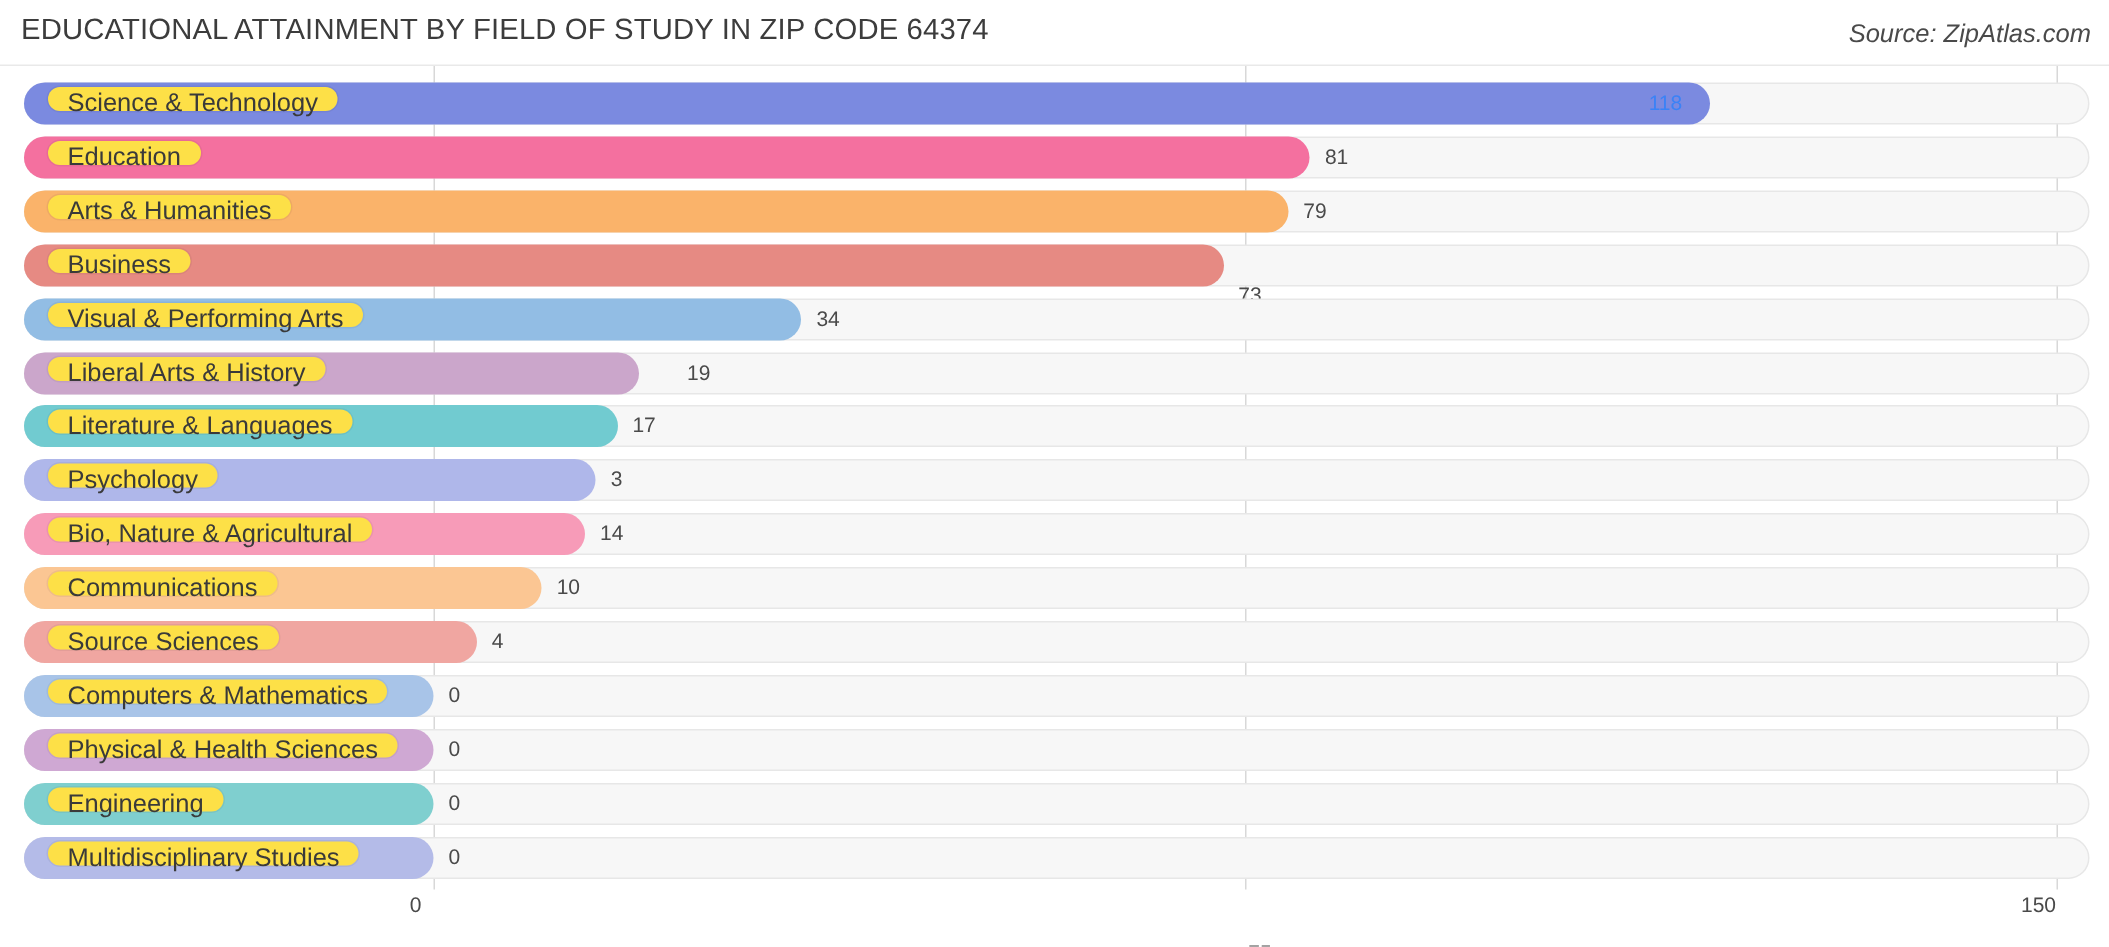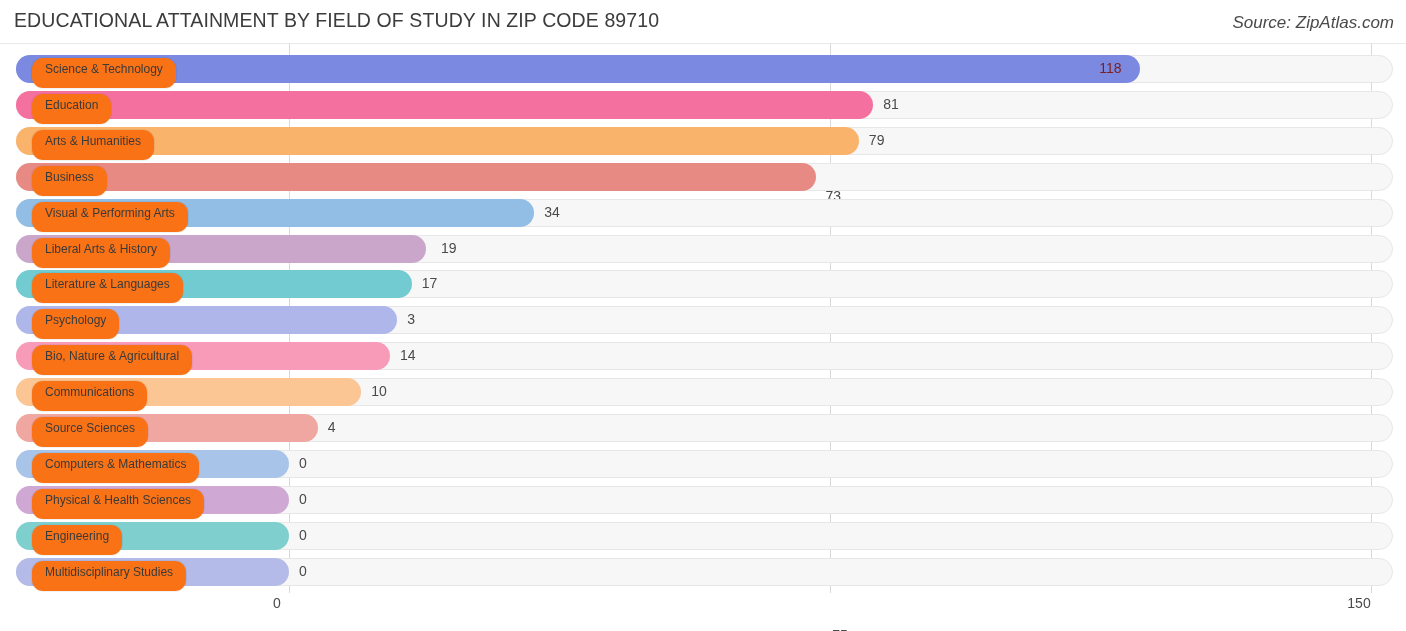--- a/index.html
+++ b/index.html
@@ -51,55 +51,55 @@
     border-radius:14px;
     box-sizing:border-box;
   }
   .bar{
     position:absolute;left:16px;top:4px;height:28px;
     border-radius:14px;
     box-sizing:border-box;
   }
   .label-pill{
     position:absolute;top:7px;left:32px;
-    height:30px;line-height:22px;
-    background:#f97316;
+    height:16px;line-height:22px;
+    background:#fde047;
     border-radius:11px;
     padding:0 13px;
-    font-size:12px;
+    font-size:17px;
     color:#3a3a3a;
     white-space:nowrap;
     box-shadow:0 0 0 1px rgba(0,0,0,.05);
   }
   .value-out{
     position:absolute;top:9px;
     font-size:14px;color:#4a4a4a;white-space:nowrap;
   }
   .value-in{
     position:absolute;top:9px;
-    font-size:14px;color:#7f1d1d;white-space:nowrap;
+    font-size:14px;color:#3b82f6;white-space:nowrap;
     font-weight:400;
   }
 
   
   #axis{
     position:absolute;left:0;top:593px;width:1406px;height:38px;
   }
   .tick-label{
     position:absolute;top:2px;
     font-size:14px;color:#4a4a4a;
     transform:translateX(-50%);
     white-space:nowrap;
   }
 </style>
 </head>
 <body>
 
 <div id="header">
-  <div id="chart-title">EDUCATIONAL ATTAINMENT BY FIELD OF STUDY IN ZIP CODE 89710</div>
+  <div id="chart-title">EDUCATIONAL ATTAINMENT BY FIELD OF STUDY IN ZIP CODE 64374</div>
   <div id="source-label">Source: ZipAtlas.com</div>
   <div id="header-rule"></div>
 </div>
 
 <div id="plot">
     <div class="gridline" style="left: 289px;"></div>
     <div class="gridline" style="left: 830px;"></div>
     <div class="gridline" style="left: 1371px;"></div>
     <div class="row" style="top: 7px; width: 1406px;">
       <div class="track"></div>
@@ -128,21 +128,21 @@
     <div class="row" style="top: 150.6px; width: 1406px;">
       <div class="track"></div>
       <div class="bar" style="width: 518.253px; background: rgb(146, 189, 228);"></div>
       <div class="label-pill">Visual &amp; Performing Arts</div>
       <div class="value-out" style="left: 544.253px;">34</div>
     </div>
     <div class="row" style="top: 186.5px; width: 1406px;">
       <div class="track"></div>
       <div class="bar" style="width: 410.053px; background: rgb(203, 166, 203);"></div>
       <div class="label-pill">Liberal Arts &amp; History</div>
-      <div class="value-out" style="left: 441px;">19</div>
+      <div class="value-out" style="left: 458px;">19</div>
     </div>
     <div class="row" style="top: 222.4px; width: 1406px;">
       <div class="track"></div>
       <div class="bar" style="width: 395.627px; background: rgb(113, 203, 208);"></div>
       <div class="label-pill">Literature &amp; Languages</div>
       <div class="value-out" style="left: 421.627px;">17</div>
     </div>
     <div class="row" style="top: 258.3px; width: 1406px;">
       <div class="track"></div>
       <div class="bar" style="width: 381.2px; background: rgb(175, 183, 234);"></div>

